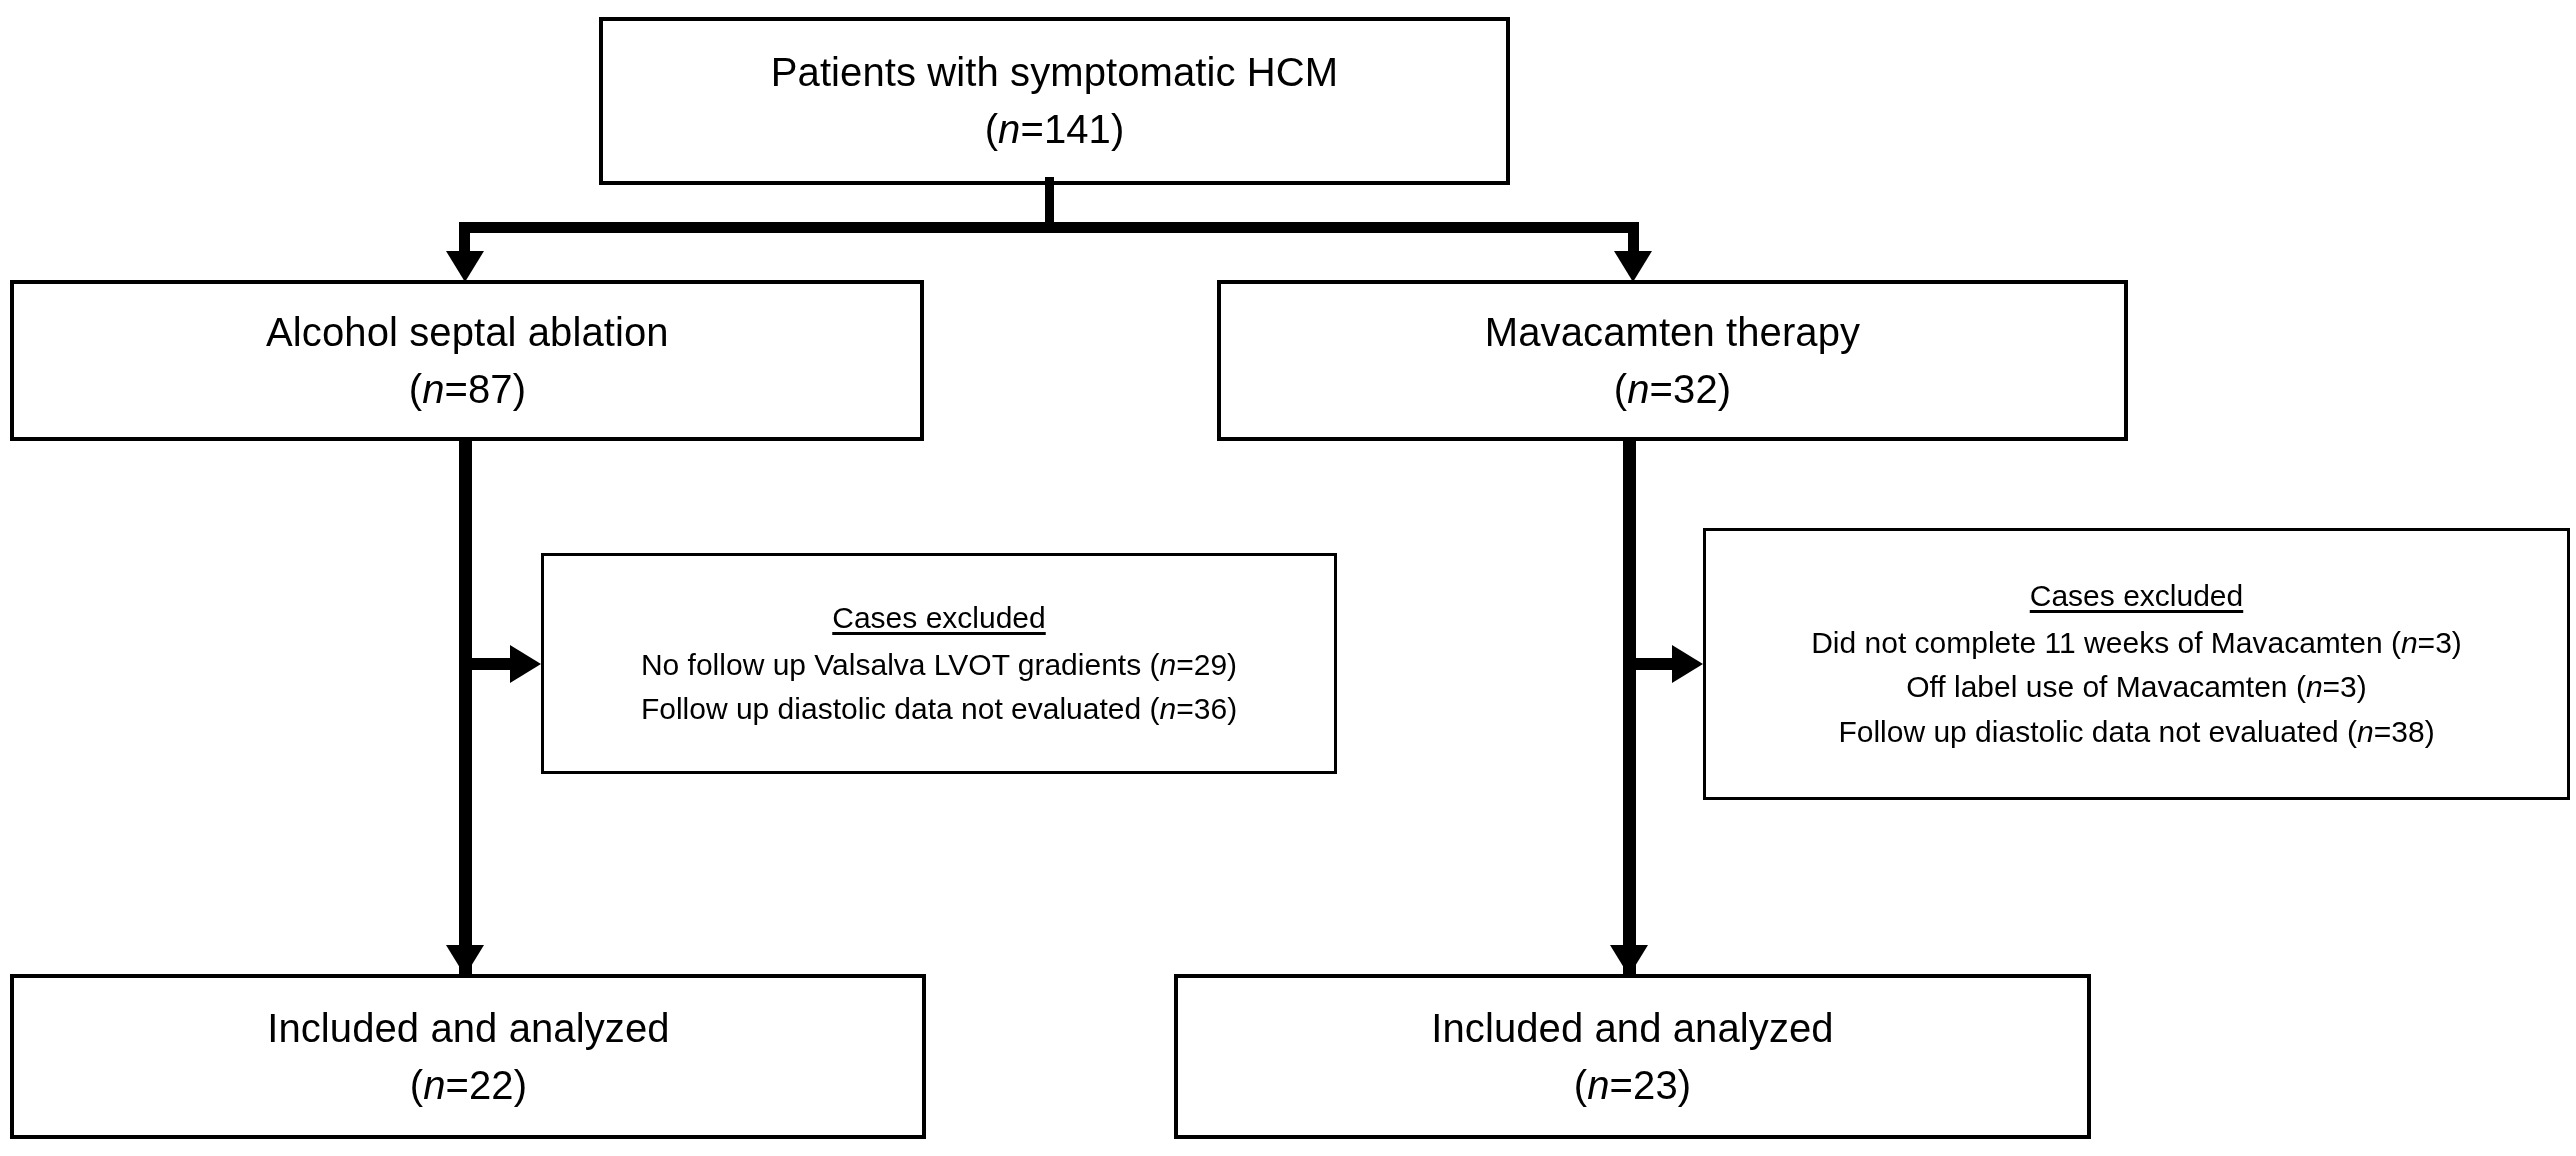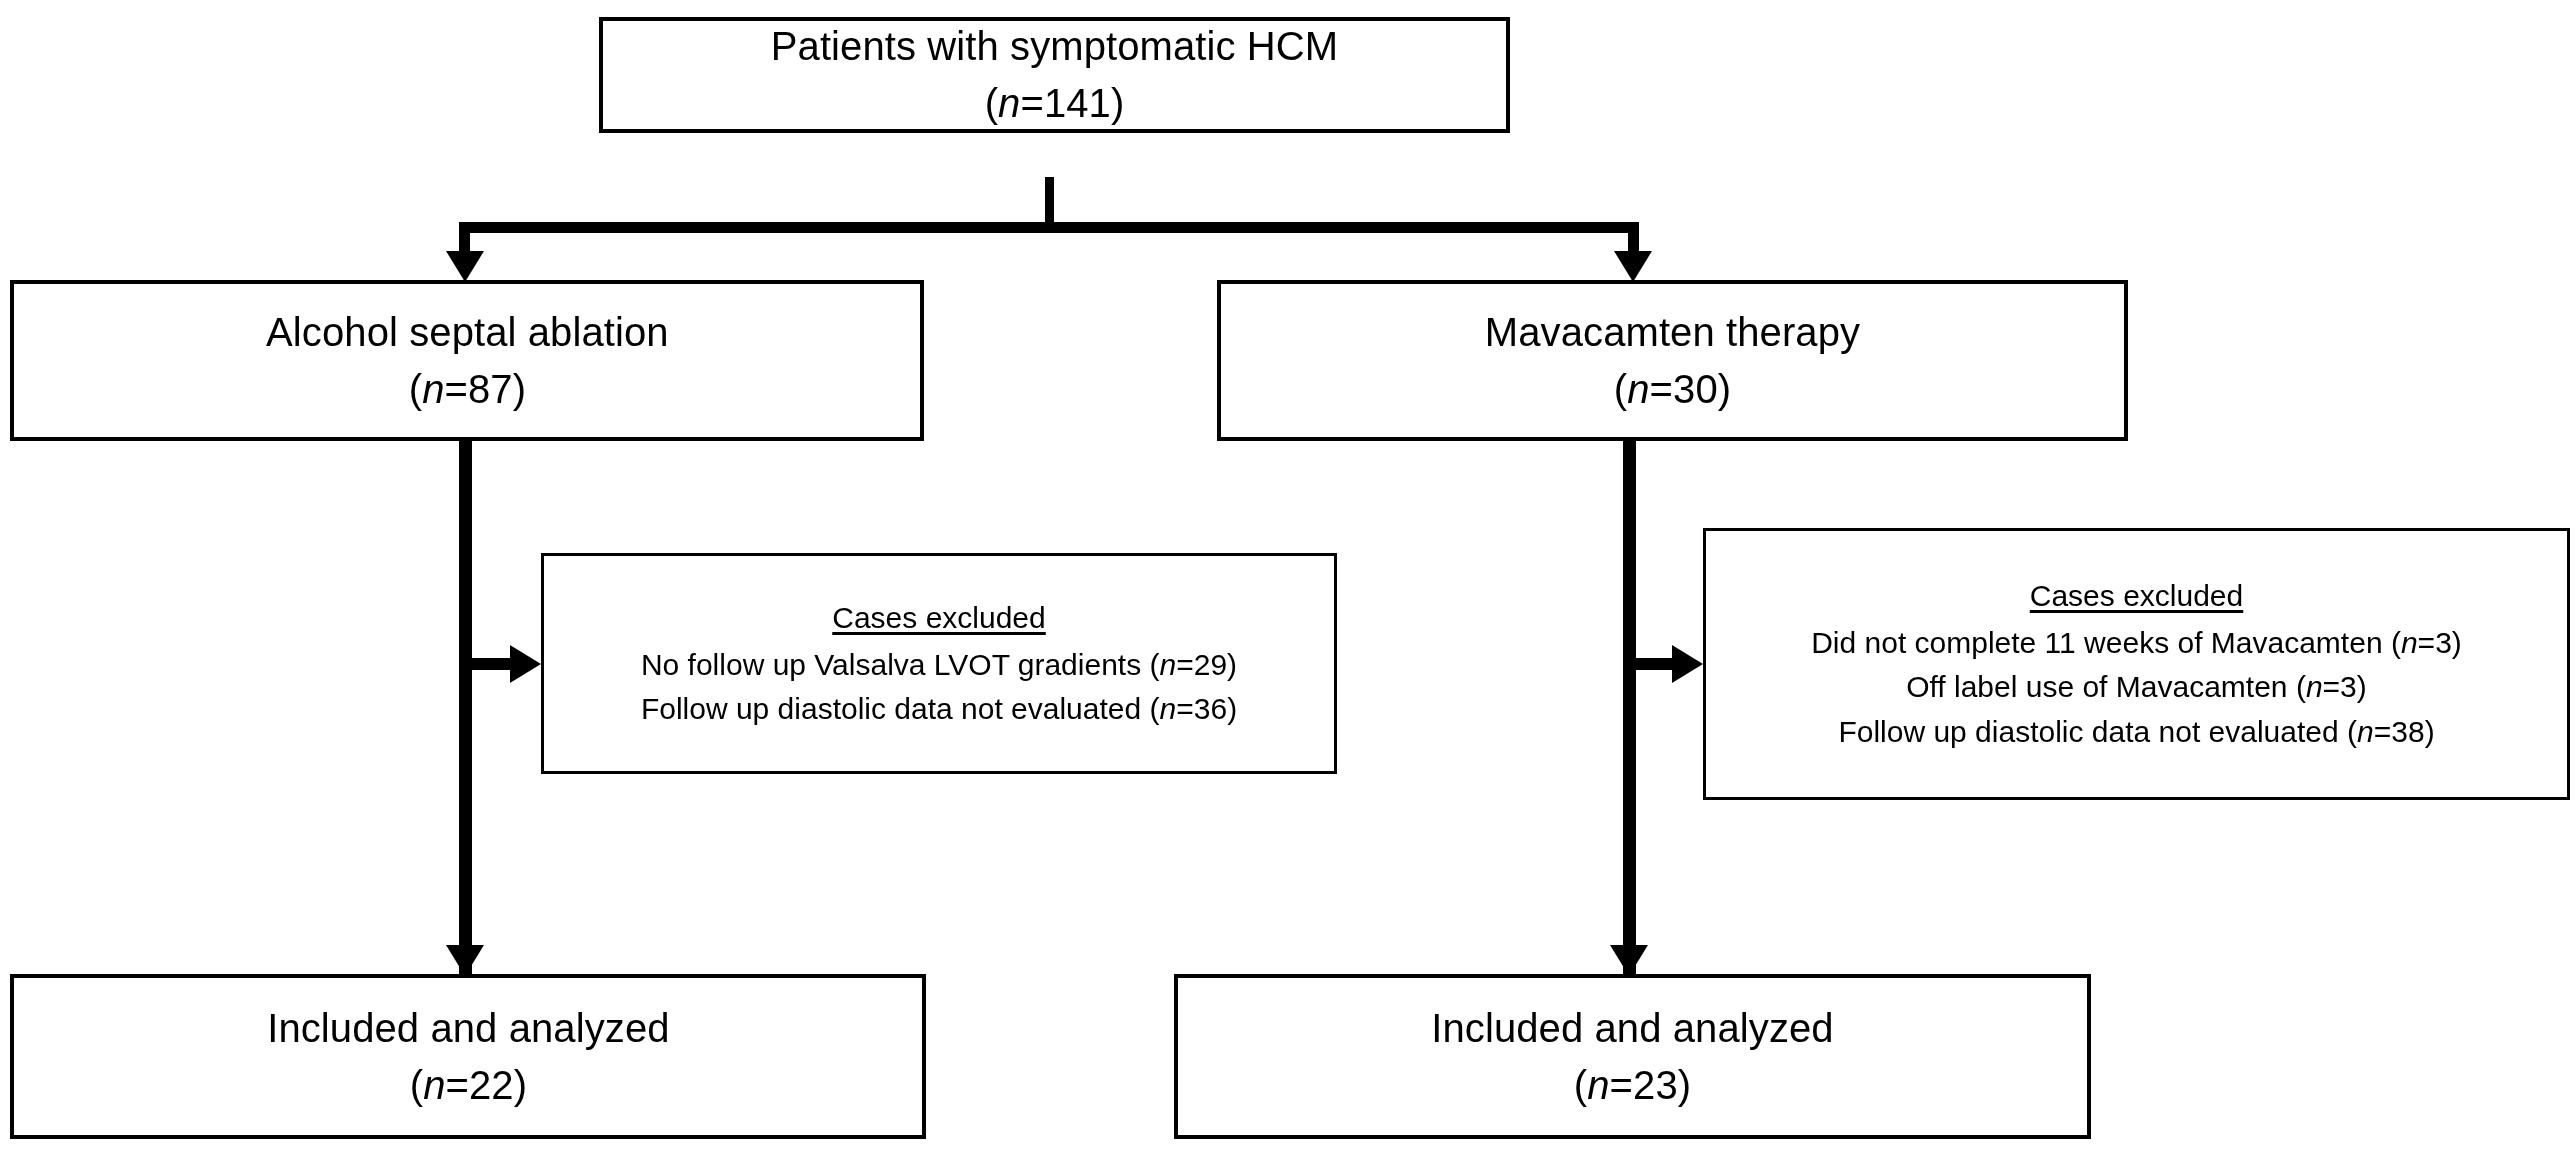--- a/index.html
+++ b/index.html
@@ -79,21 +79,21 @@
     border-top: 19px solid transparent;
     border-bottom: 19px solid transparent;
     border-left: 31px solid #000000;
   }
 </style>
 </head>
 <body>
 
 <div id="canvas">
 
-  <div class="box node-primary" style="left:599px; top:17px; width:911px; height:116px;">
+  <div class="box node-primary" style="left:599px; top:17px; width:911px; height:168px;">
     <span class="box-line">Patients with symptomatic HCM</span>
     <span class="box-line"><span>(</span><span class="it">n</span><span>=</span><span>141</span><span>)</span></span>
   </div>
 
   <div class="vline" style="left:1045px; top:177px; width:9px; height:49px;"></div>
 
   <div class="hline" style="left:459px; top:222px; width:1180px; height:11px;"></div>
 
   <div class="vline" style="left:459px; top:222px; width:11px; height:38px;"></div>
   <div class="arrow-down" style="left:446px; top:251px;"></div>
@@ -101,21 +101,21 @@
   <div class="vline" style="left:1628px; top:222px; width:11px; height:38px;"></div>
   <div class="arrow-down" style="left:1614px; top:251px;"></div>
 
   <div class="box node-primary" style="left:10.4px; top:280px; width:914px; height:161px;">
     <span class="box-line">Alcohol septal ablation</span>
     <span class="box-line"><span>(</span><span class="it">n</span><span>=</span><span>87</span><span>)</span></span>
   </div>
 
   <div class="box node-primary" style="left:1174px; top:280px; width:911px; height:161px;margin-left:43px;">
     <span class="box-line">Mavacamten therapy</span>
-    <span class="box-line"><span>(</span><span class="it">n</span><span>=</span><span>30</span><span>)</span></span>
+    <span class="box-line"><span>(</span><span class="it">n</span><span>=</span><span>32</span><span>)</span></span>
   </div>
 
   <div class="vline" style="left:459px; top:441px; width:13px; height:537px;"></div>
   <div class="arrow-down" style="left:446px; top:945px;"></div>
 
   <div class="hline" style="left:459px; top:658px; width:53px; height:12.4px;"></div>
   <div class="arrow-right" style="left:510px; top:645px;"></div>
 
   <div class="box node-excl" style="left:541px; top:553px; width:796px; height:221px; border-width:3.9px;">
     <span class="box-line excl-title">Cases excluded</span>

